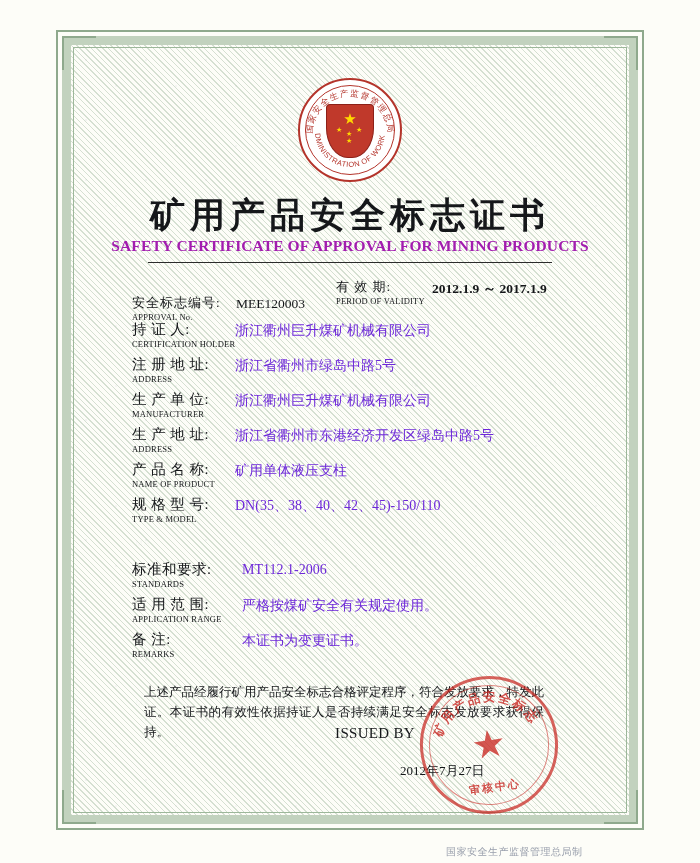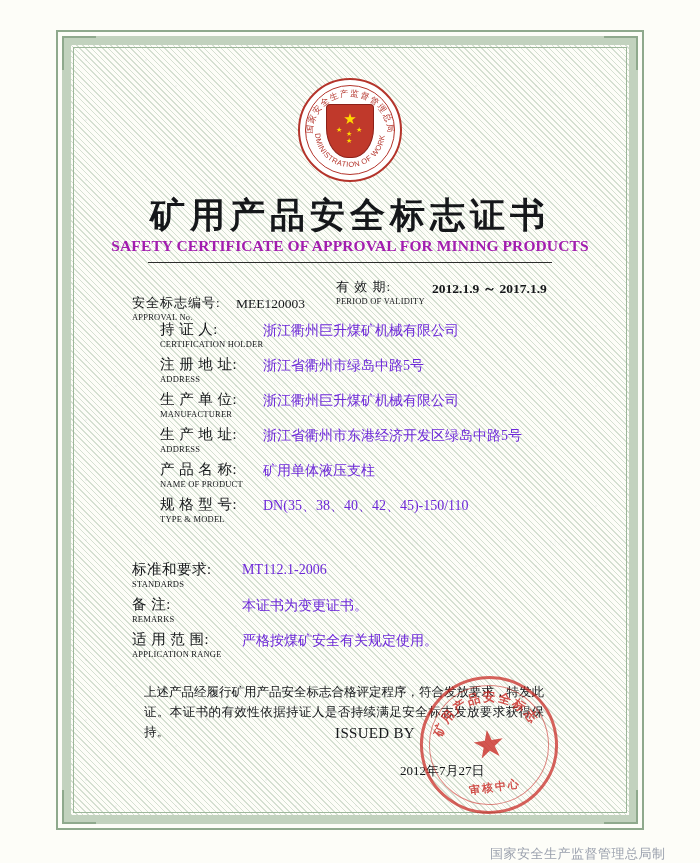--- a/index.html
+++ b/index.html
@@ -227,21 +227,20 @@
     position: absolute; left: 204px; top: 0;
   }
   .approval-right .v { position: absolute; left: 96px; top: 2px; white-space: nowrap; font-weight: bold; }
 
   
   .fields {
     position: absolute;
     left: 132px;
     top: 320px;
     width: 450px;
-    margin-left: 28px;
   }
   .field {
     position: relative;
     height: 35px;
   }
   .field .f-cn {
     position: absolute;
     left: 0;
     top: 0;
     font-size: 14.5px;
@@ -359,23 +358,23 @@
     text-align: center;
     color: rgba(200,38,32,0.80);
     font-size: 11px;
     letter-spacing: 2px;
     font-weight: bold;
   }
 
   
   .footer-note {
     position: absolute;
-    left: 490px;
+    left: 446px;
     top: 845px;
-    font-size: 13px;
+    font-size: 10px;
     color: #9aa0ad;
     letter-spacing: 0.5px;
   }
 </style>
 </head>
 <body>
 
 <div class="page">
 
   <div class="border-outer"></div>
@@ -497,28 +496,28 @@
     </div>
   </div>
 
   <div class="fields2">
     <div class="field">
       <div class="f-cn">标准和要求:</div>
       <div class="f-en">STANDARDS</div>
       <div class="f-val">MT112.1-2006</div>
     </div>
     <div class="field">
+      <div class="f-cn">适 用 范 围:</div>
+      <div class="f-en">APPLICATION RANGE</div>
+      <div class="f-val">严格按煤矿安全有关规定使用。</div>
+    </div>
+    <div class="field">
       <div class="f-cn">备      注:</div>
       <div class="f-en">REMARKS</div>
       <div class="f-val">本证书为变更证书。</div>
-    </div>
-    <div class="field">
-      <div class="f-cn">适 用 范 围:</div>
-      <div class="f-en">APPLICATION RANGE</div>
-      <div class="f-val">严格按煤矿安全有关规定使用。</div>
     </div>
   </div>
 
   <div class="statement">
     <div class="indent">上述产品经履行矿用产品安全标志合格评定程序，符合发放要求，特发此</div>
     <div>证。本证书的有效性依据持证人是否持续满足安全标志发放要求获得保持。</div>
   </div>
 
   <div class="issued">
     <div class="en">ISSUED BY</div>

